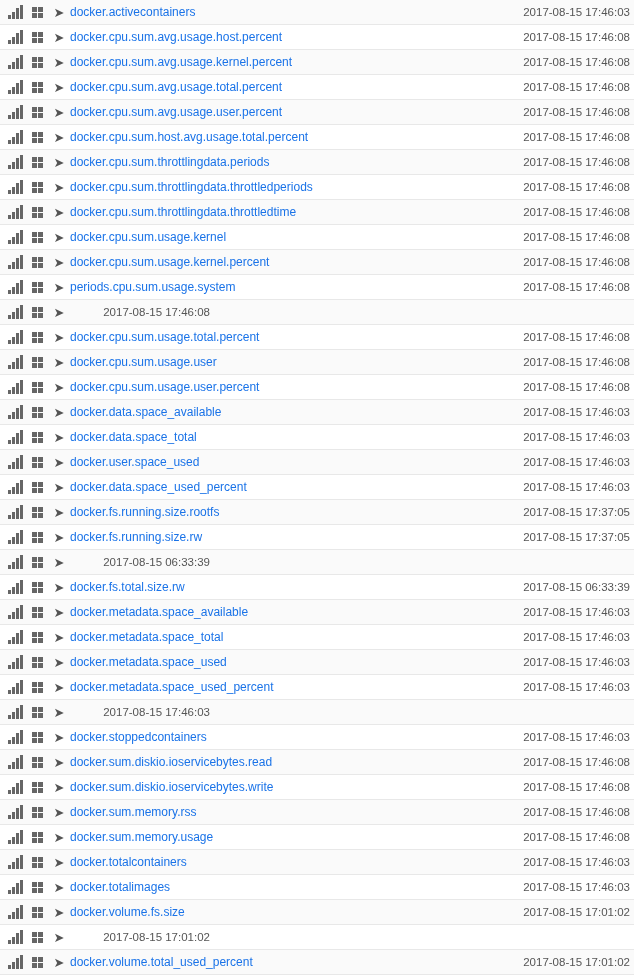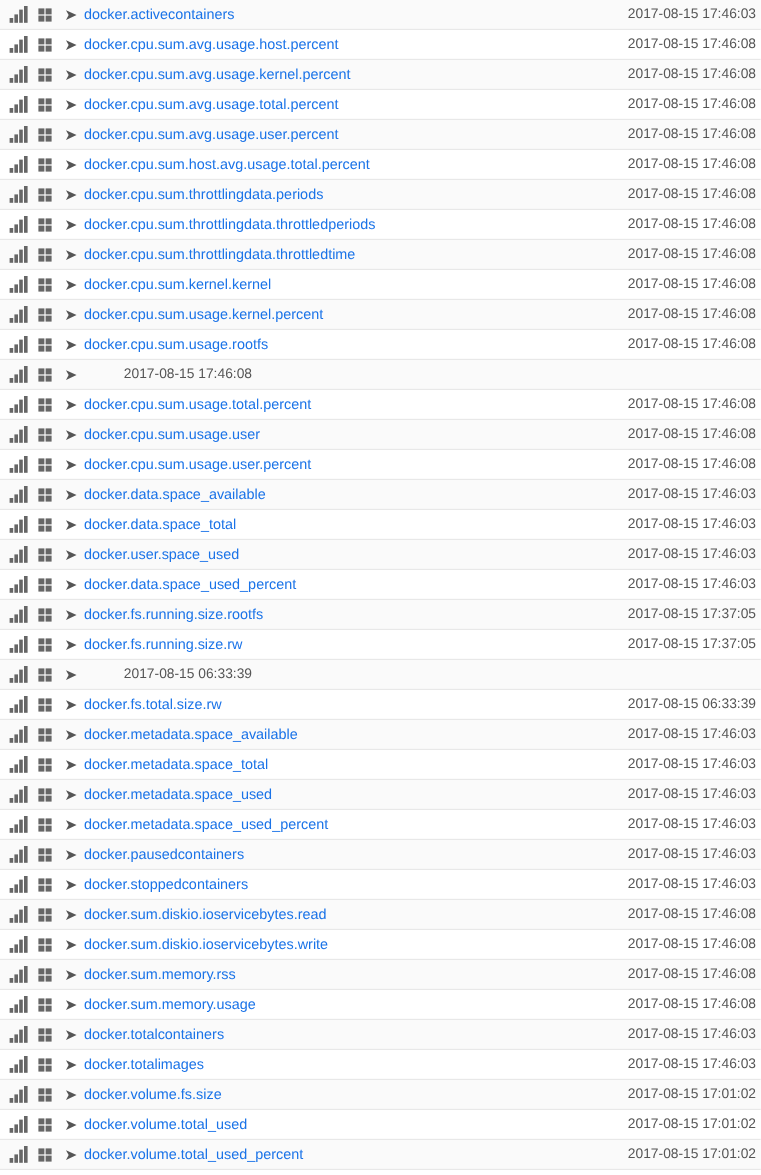--- a/index.html
+++ b/index.html
@@ -316,21 +316,21 @@
         <div class="grid-icon">
       <span></span>
           <span></span>
       <span></span>
           <span></span>
     </div>
       </div>
       <div class="col-icon3">
         <span class="arrow-icon">➤</span>
       </div>
-      <div class="col-name">docker.cpu.sum.kernel.kernel</div>
+      <div class="col-name">docker.cpu.sum.usage.kernel</div>
       <div class="col-date">2017-08-15 17:46:08</div>
     </div>
     <div class="table-row">
       <div class="col-icon1">
         <div class="bar-icon">
       <span style="height:4px"></span>
       <span style="height:7px"></span>
       <span style="height:11px"></span>
       <span style="height:14px"></span>
     </div>
@@ -362,21 +362,21 @@
         <div class="grid-icon">
       <span></span>
           <span></span>
       <span></span>
           <span></span>
     </div>
       </div>
       <div class="col-icon3">
         <span class="arrow-icon">➤</span>
       </div>
-      <div class="col-name">docker.cpu.sum.usage.rootfs</div>
+      <div class="col-name">periods.cpu.sum.usage.system</div>
       <div class="col-date">2017-08-15 17:46:08</div>
     </div>
     <div class="table-row">
       <div class="col-icon1">
         <div class="bar-icon">
       <span style="height:4px"></span>
       <span style="height:7px"></span>
       <span style="height:11px"></span>
       <span style="height:14px"></span>
     </div>
@@ -751,21 +751,20 @@
         <div class="grid-icon">
       <span></span>
           <span></span>
       <span></span>
           <span></span>
     </div>
       </div>
       <div class="col-icon3">
         <span class="arrow-icon">➤</span>
       </div>
-      <div class="col-name">docker.pausedcontainers</div>
       <div class="col-date">2017-08-15 17:46:03</div>
     </div>
     <div class="table-row">
       <div class="col-icon1">
         <div class="bar-icon">
       <span style="height:4px"></span>
       <span style="height:7px"></span>
       <span style="height:11px"></span>
       <span style="height:14px"></span>
     </div>
@@ -958,21 +957,20 @@
         <div class="grid-icon">
       <span></span>
           <span></span>
       <span></span>
           <span></span>
     </div>
       </div>
       <div class="col-icon3">
         <span class="arrow-icon">➤</span>
       </div>
-      <div class="col-name">docker.volume.total_used</div>
       <div class="col-date">2017-08-15 17:01:02</div>
     </div>
     <div class="table-row">
       <div class="col-icon1">
         <div class="bar-icon">
       <span style="height:4px"></span>
       <span style="height:7px"></span>
       <span style="height:11px"></span>
       <span style="height:14px"></span>
     </div>

